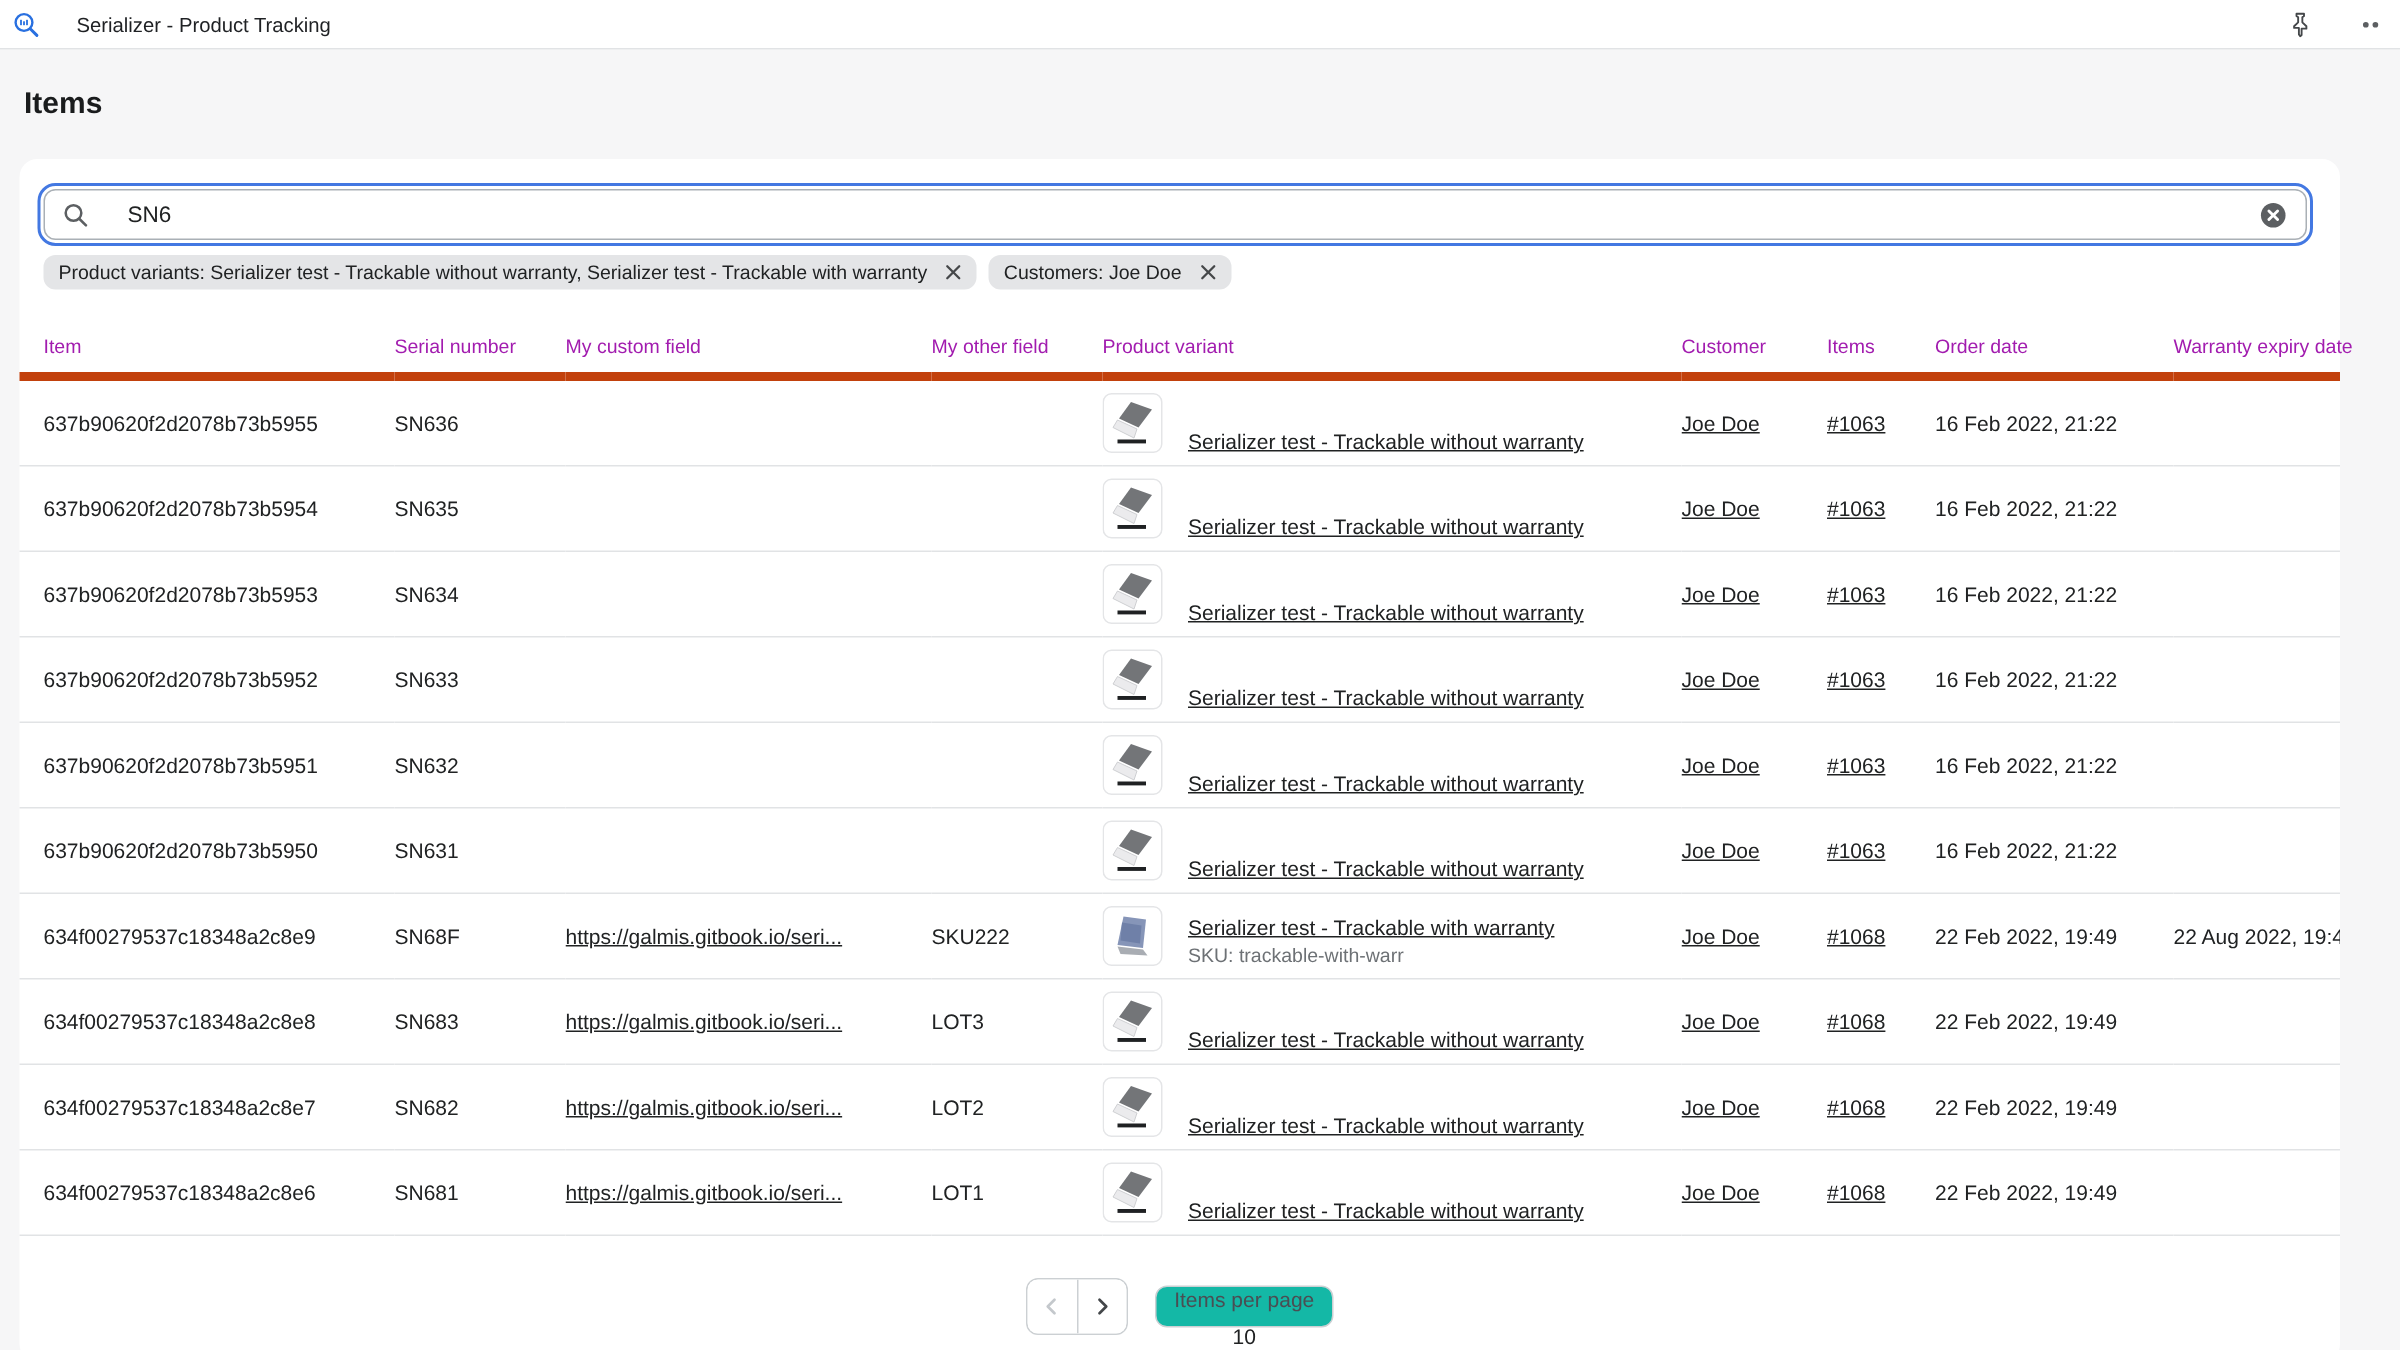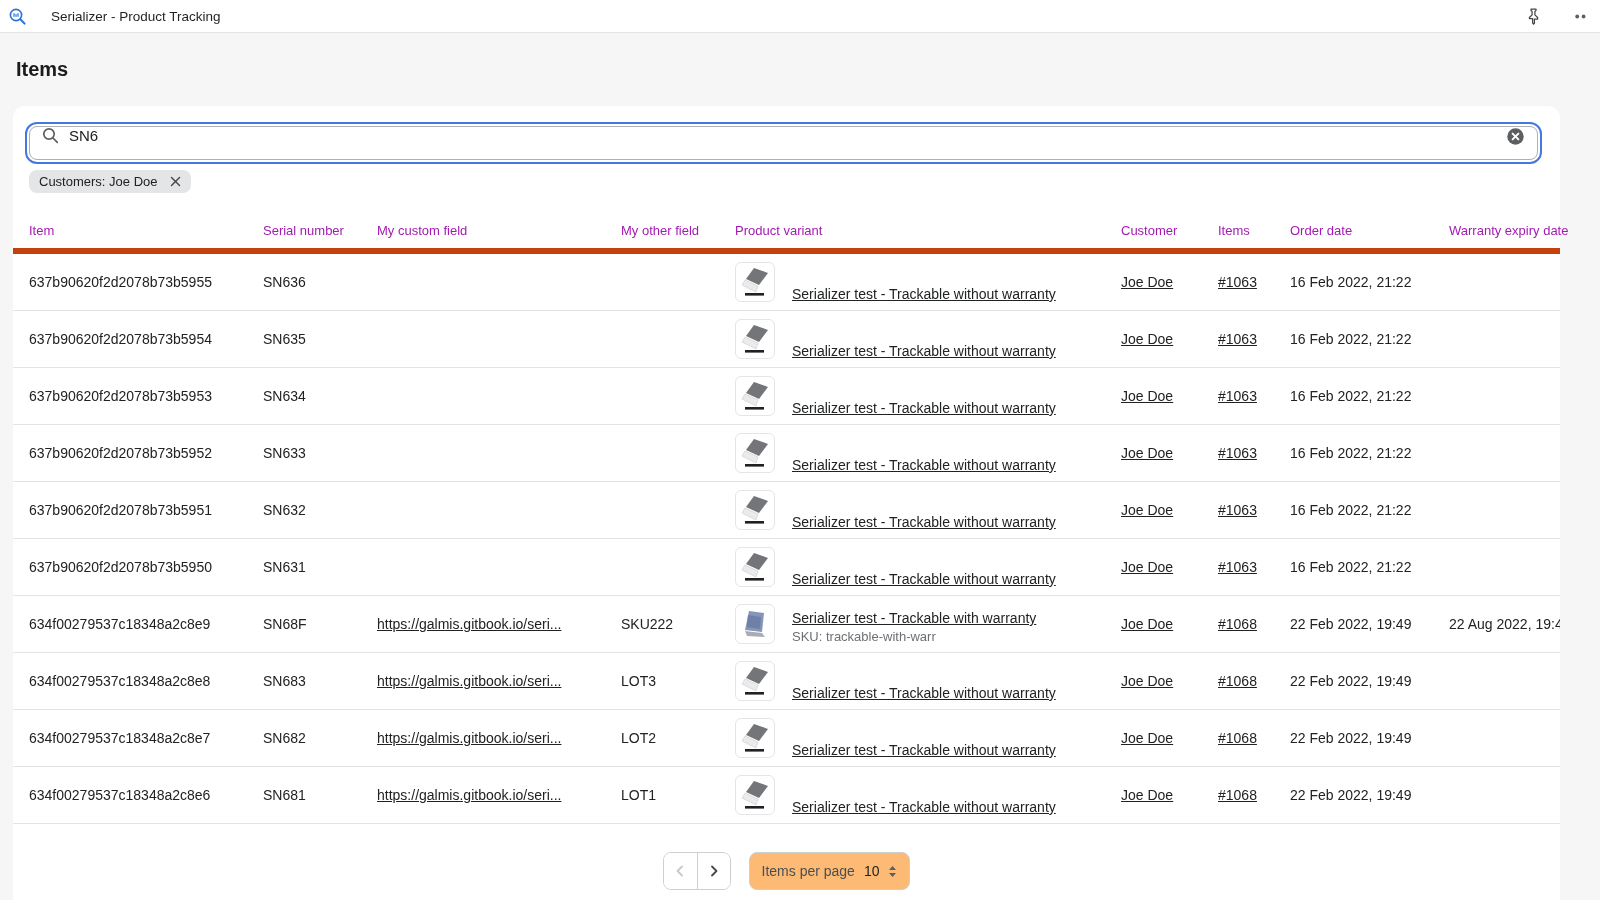--- a/index.html
+++ b/index.html
@@ -28,21 +28,21 @@
     margin: 25px 40px 0 13px; background: #fff; border-radius: 12px;
     min-height: 765px;
   }
 
   
   .search-row { display: flex; align-items: center; gap: 14px; padding: 20px 22px 0 16px; }
   .search-box {
     flex: 1; height: 34px; background: #fff;
     border: 1px solid #aab0b6; border-radius: 8px;
     outline: 2px solid #4378e2; outline-offset: 2px;
-    display: flex; align-items: flex-start; gap: 10px; padding: 0 12px;
+    display: flex; align-items: center; gap: 26px; padding: 0 12px;
   }
   .search-box input {
     flex: 1; border: none; outline: none; background: transparent;
     font-size: 15px; color: #202223; font-family: inherit;
   }
   .filter-group {
     display: flex; height: 36px; border: 1px solid #8c9196; border-radius: 8px;
     overflow: hidden; background: #fff; flex: none;
   }
   .filter-btn {
@@ -84,24 +84,24 @@
   .thumb.laptop-open svg.svg-open { display: block; }
   .thumb.laptop-blue svg.svg-blue { display: block; }
   .sku-line { display: block; color: #6d7175; font-size: 13px; margin-top: 3px; font-weight: 400; }
 
   
   .pagination { display: flex; align-items: center; justify-content: center; gap: 18px; margin-top: 28px; padding-bottom: 18px; }
   .pager { display: flex; border: 1px solid #ccd0d3; border-radius: 8px; overflow: hidden; background: #fff; }
   .pager-btn { width: 33px; height: 36px; display: flex; align-items: center; justify-content: center; background: #fff; border: none; cursor: pointer; }
   .pager-btn + .pager-btn { border-left: 1px solid #ccd0d3; }
   .per-page {
-    display: flex; align-items: center; gap: 9px; height: 38px;
+    display: flex; align-items: center; gap: 9px; height: 28px;
     border: 1px solid #ccd0d3; border-radius: 8px; padding: 0 12px;
-    font-size: 14px; color: #4a4e53; background: #fdba74; border-style: solid;
-    cursor: pointer; font-family: inherit;
+    font-size: 14px; color: #4a4e53; background: #14b8a6; border-style: solid;
+    cursor: pointer; font-family: inherit; flex-direction: column;
   }
 </style>
 </head>
 <body>
 
 <div class="topbar">
   <span style="display:flex">
     <svg width="19" height="19" viewBox="0 0 19 19">
       <circle cx="8" cy="8" r="5.6" fill="none" stroke="#2970e0" stroke-width="1.6"></circle>
       <line x1="12.3" y1="12.3" x2="16.6" y2="16.6" stroke="#2970e0" stroke-width="2" stroke-linecap="round"></line>
@@ -143,20 +143,29 @@
         <svg width="19" height="19" viewBox="0 0 19 19">
           <circle cx="9.5" cy="9.5" r="8.2" fill="#5c5f62"></circle>
           <line x1="6.6" y1="6.6" x2="12.4" y2="12.4" stroke="#fff" stroke-width="1.9" stroke-linecap="round"></line>
           <line x1="12.4" y1="6.6" x2="6.6" y2="12.4" stroke="#fff" stroke-width="1.9" stroke-linecap="round"></line>
         </svg>
       </button>
     </div>
   </div>
 
   <div class="tags-row">
+    <span class="tag">
+      <span>Product variants: Serializer test - Trackable without warranty, Serializer test - Trackable with warranty</span>
+      <button class="tag-remove">
+        <svg width="11" height="11" viewBox="0 0 11 11">
+          <line x1="1.5" y1="1.5" x2="9.5" y2="9.5" stroke="#454749" stroke-width="1.5" stroke-linecap="round"></line>
+          <line x1="9.5" y1="1.5" x2="1.5" y2="9.5" stroke="#454749" stroke-width="1.5" stroke-linecap="round"></line>
+        </svg>
+      </button>
+    </span>
     <span class="tag">
       <span>Customers: Joe Doe</span>
       <button class="tag-remove">
         <svg width="11" height="11" viewBox="0 0 11 11">
           <line x1="1.5" y1="1.5" x2="9.5" y2="9.5" stroke="#454749" stroke-width="1.5" stroke-linecap="round"></line>
           <line x1="9.5" y1="1.5" x2="1.5" y2="9.5" stroke="#454749" stroke-width="1.5" stroke-linecap="round"></line>
         </svg>
       </button>
     </span>
   </div>

